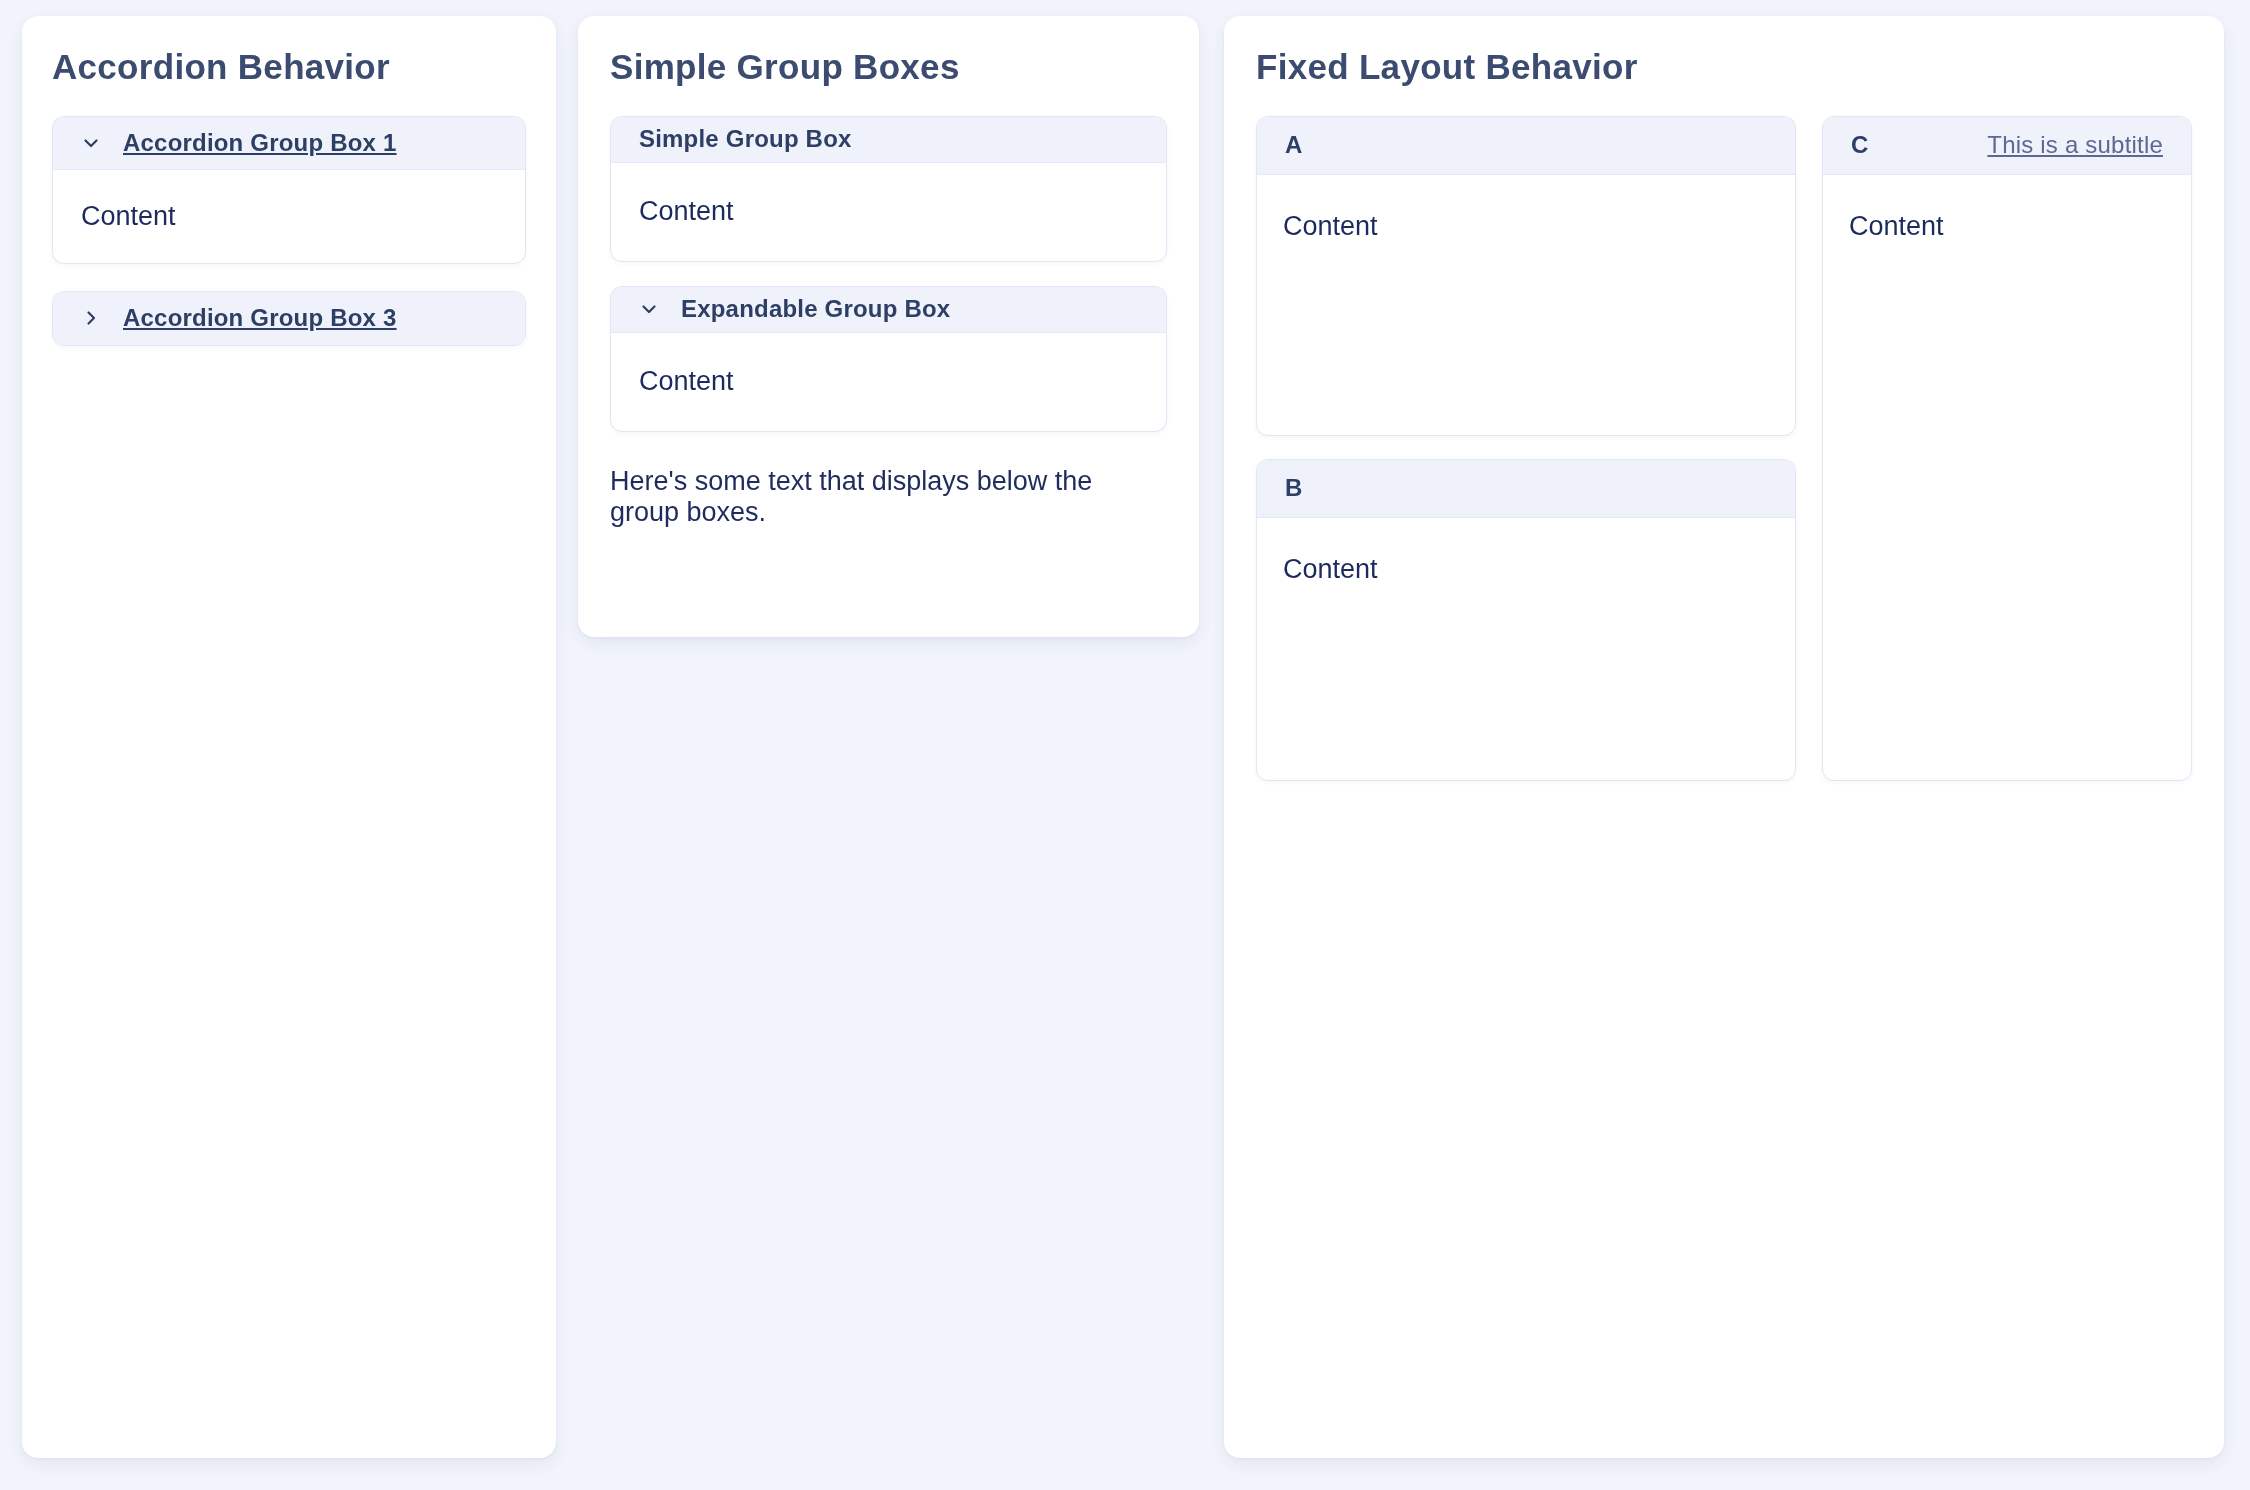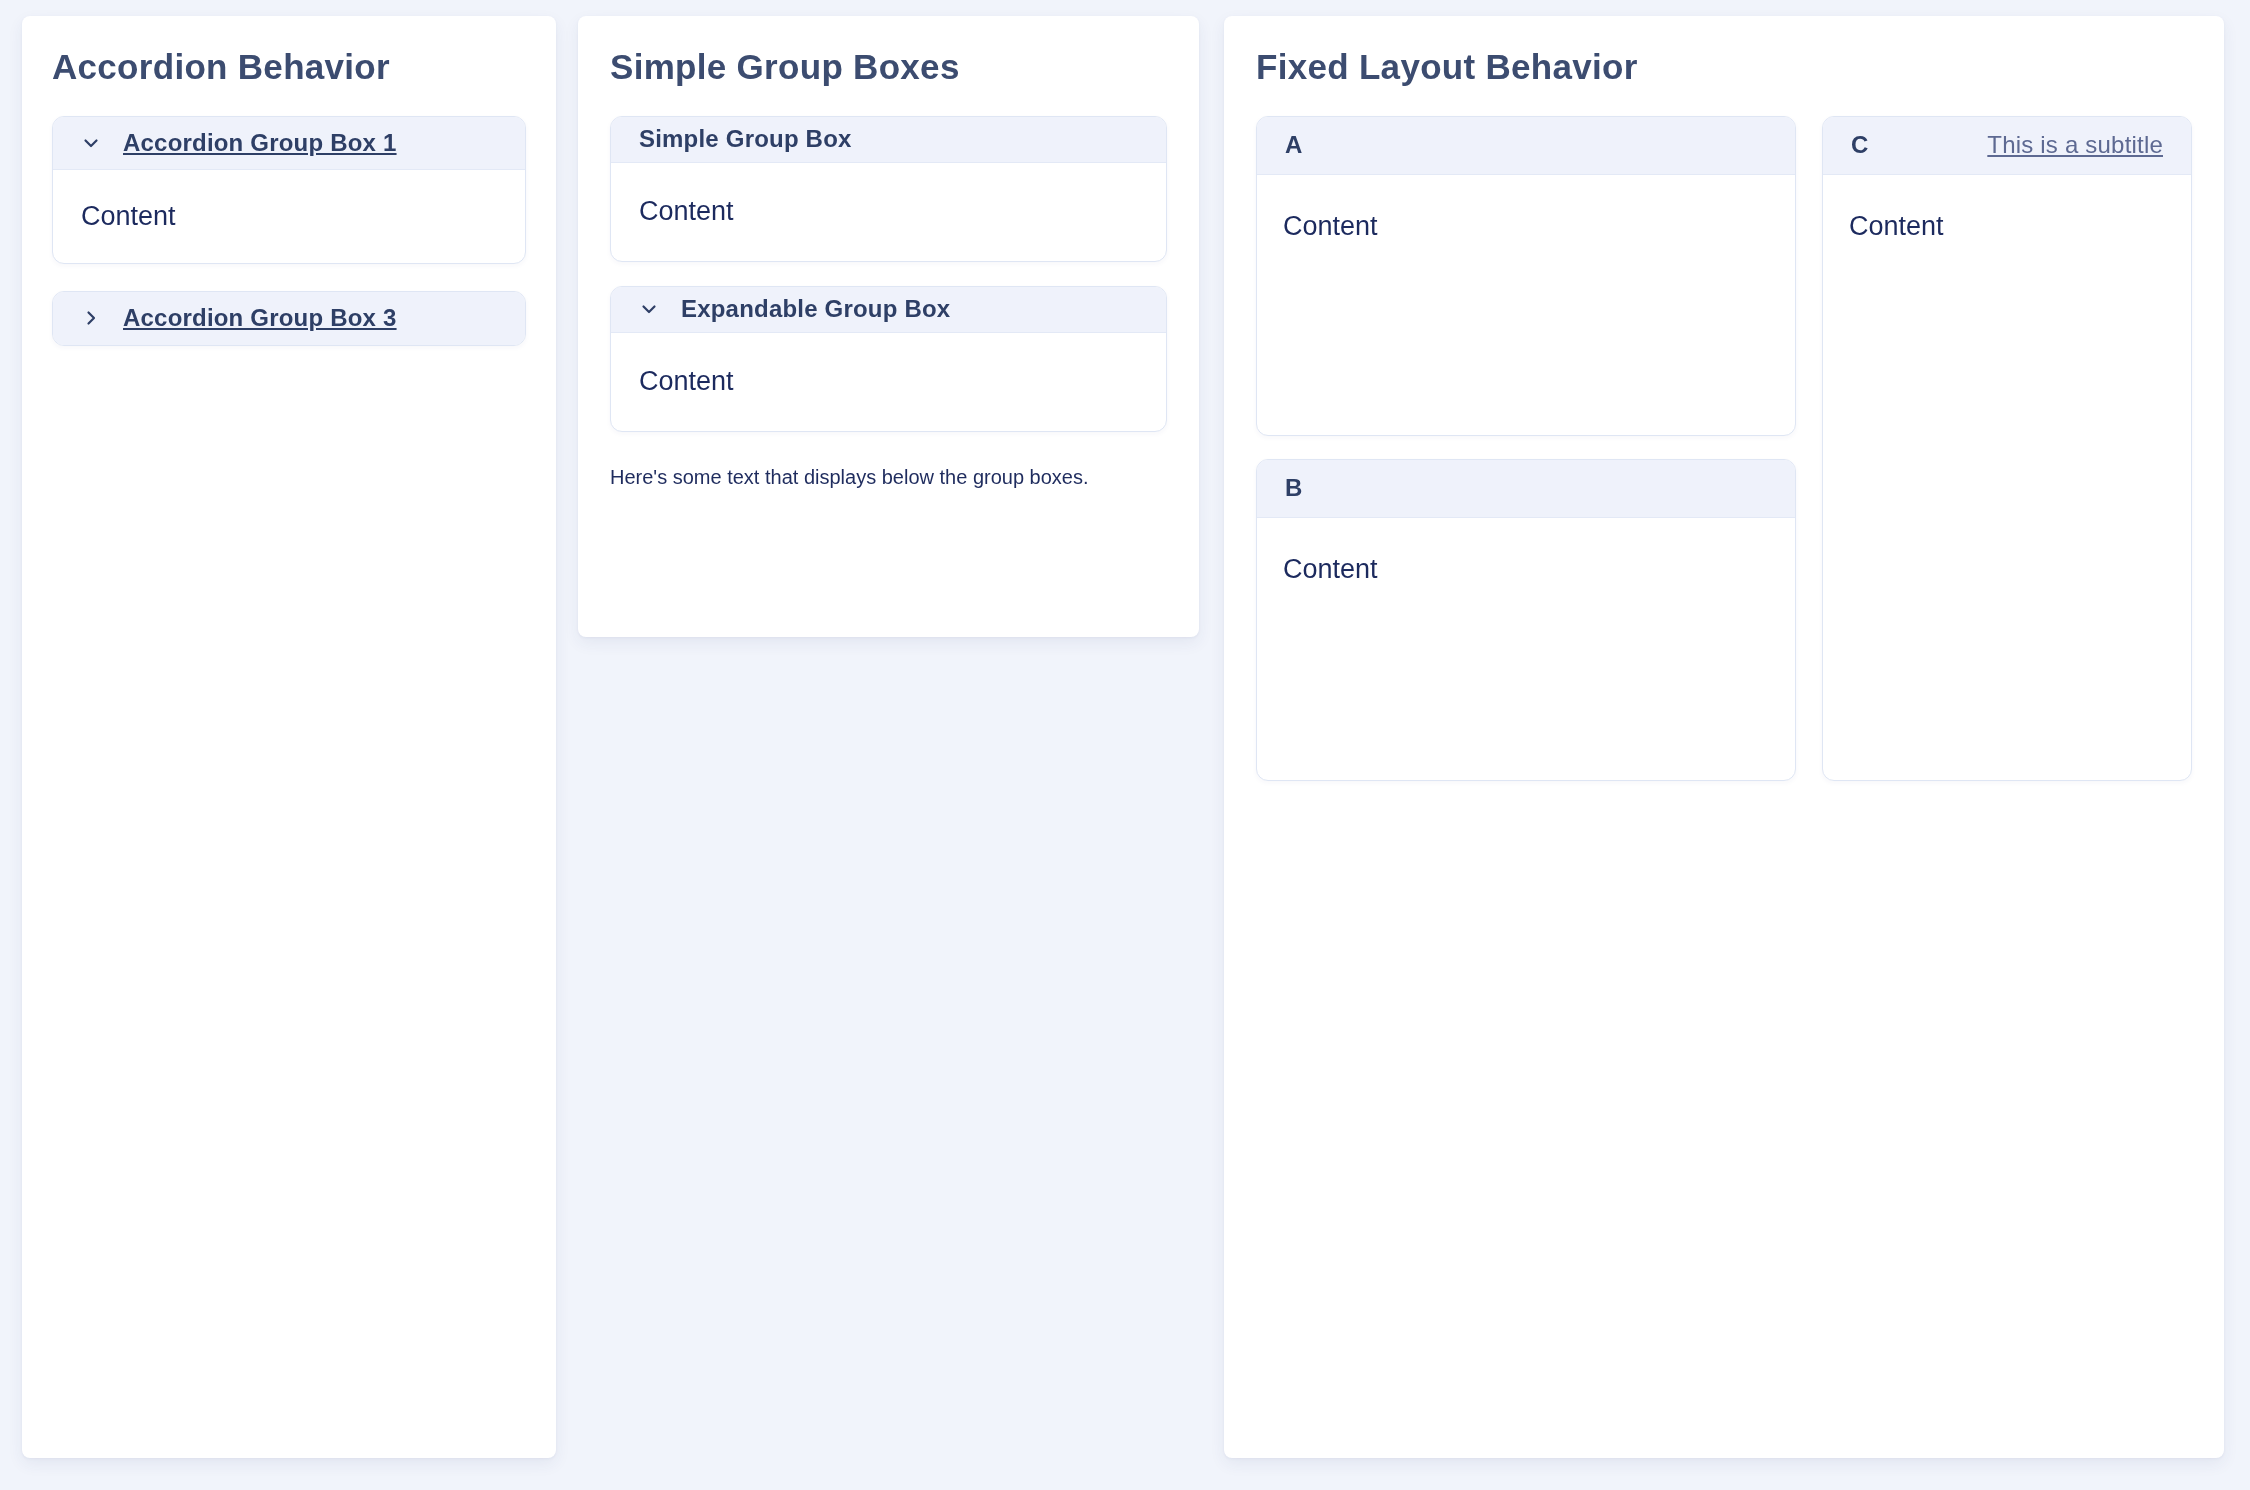--- a/index.html
+++ b/index.html
@@ -11,21 +11,21 @@
     overflow:hidden;
   }
   .page {
     width:2250px; height:1490px;
     display:flex;
     padding:16px 26px 32px 22px;
     gap:22px;
   }
   .panel {
     background:#ffffff;
-    border-radius:8px;
+    border-radius:16px;
     box-shadow:0 6px 16px rgba(40,60,120,0.07), 0 1px 3px rgba(40,60,120,0.05);
     padding:28px 32px;
   }
   .panel-title {
     font-size:35px;
     font-weight:600;
     letter-spacing:0.3px;
     color:#3c4c70;
     line-height:1.3;
     margin-bottom:26px;
@@ -81,21 +81,21 @@
   .acc-item { margin-bottom:27px; }
   .acc-item .gbox-header { height:53px; cursor:pointer;text-decoration:underline; }
   .acc-item.collapsed { border-radius:12px; }
   .acc-content { height:93px; display:flex; align-items:center; padding:0 28px; font-size:27px; }
 
   
   .sg-box .gbox-header { height:46px; }
   .sg-content { height:98px; display:flex; align-items:center; padding:0 28px; font-size:27px; }
   .sg-box { margin-bottom:24px; }
   .footer-text {
-    font-size:20px;
+    font-size:27px;
     color:#1f2c5e;
     margin-top:34px;
   }
 
   
   .fixed-grid {
     display:grid;
     grid-template-columns:540px 1fr;
     grid-template-rows:320px 322px;
     column-gap:26px;

